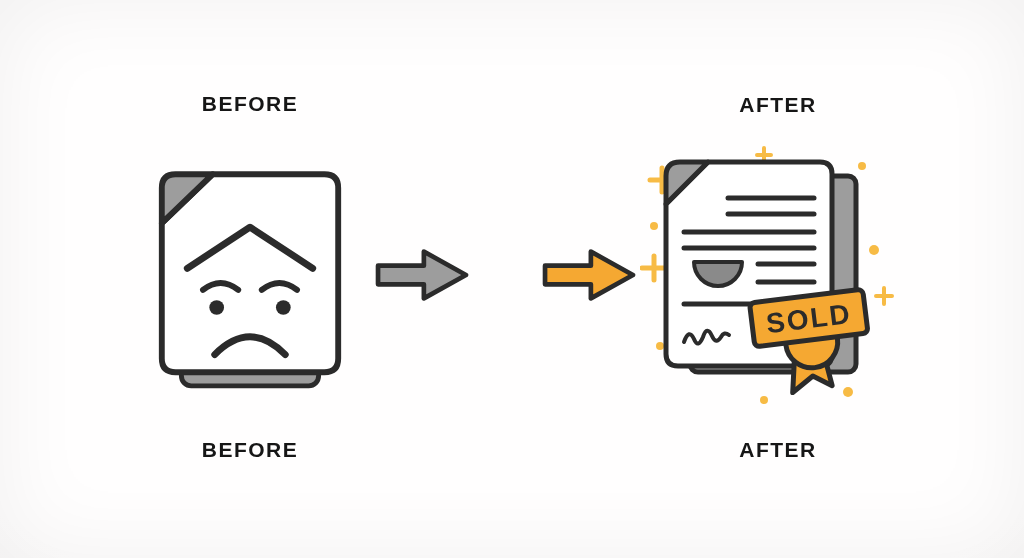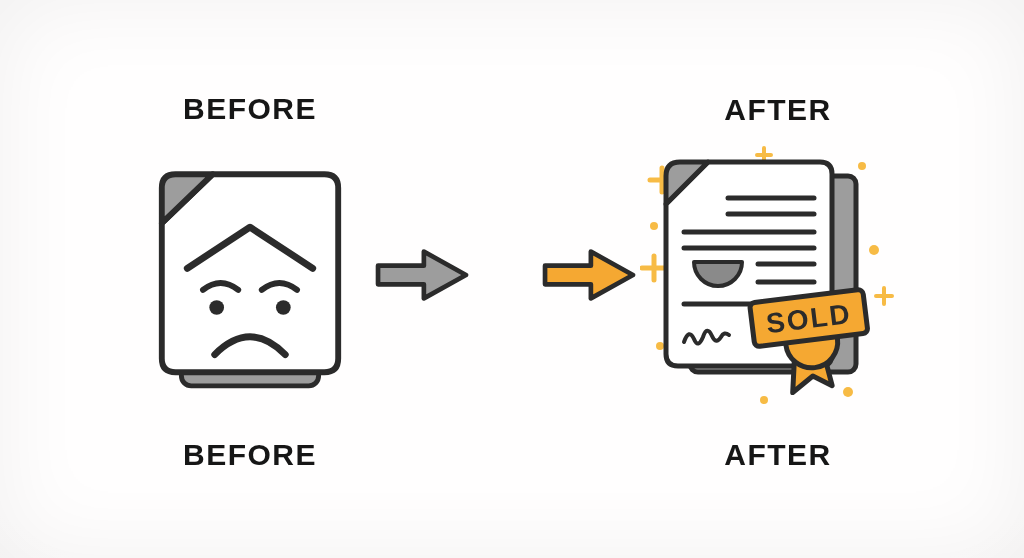--- a/index.html
+++ b/index.html
@@ -13,21 +13,21 @@
   .stage::after{
     content:"";
     position:absolute;inset:0;
     box-shadow: inset 0 0 90px rgba(0,0,0,.06);
     pointer-events:none;
   }
   .lbl{
     position:absolute;
     width:220px;
     text-align:center;
-    font-size:30px;
+    font-size:21px;
     font-weight:700;
     letter-spacing:1.5px;
     color:var(--text,#161616);
   }
   #before-top{left:140px;top:92px;}
   #after-top{left:668px;top:93px;}
   #before-bottom{left:140px;top:438px;}
   #after-bottom{left:668px;top:438px;}
 
   .illus{position:absolute;}

